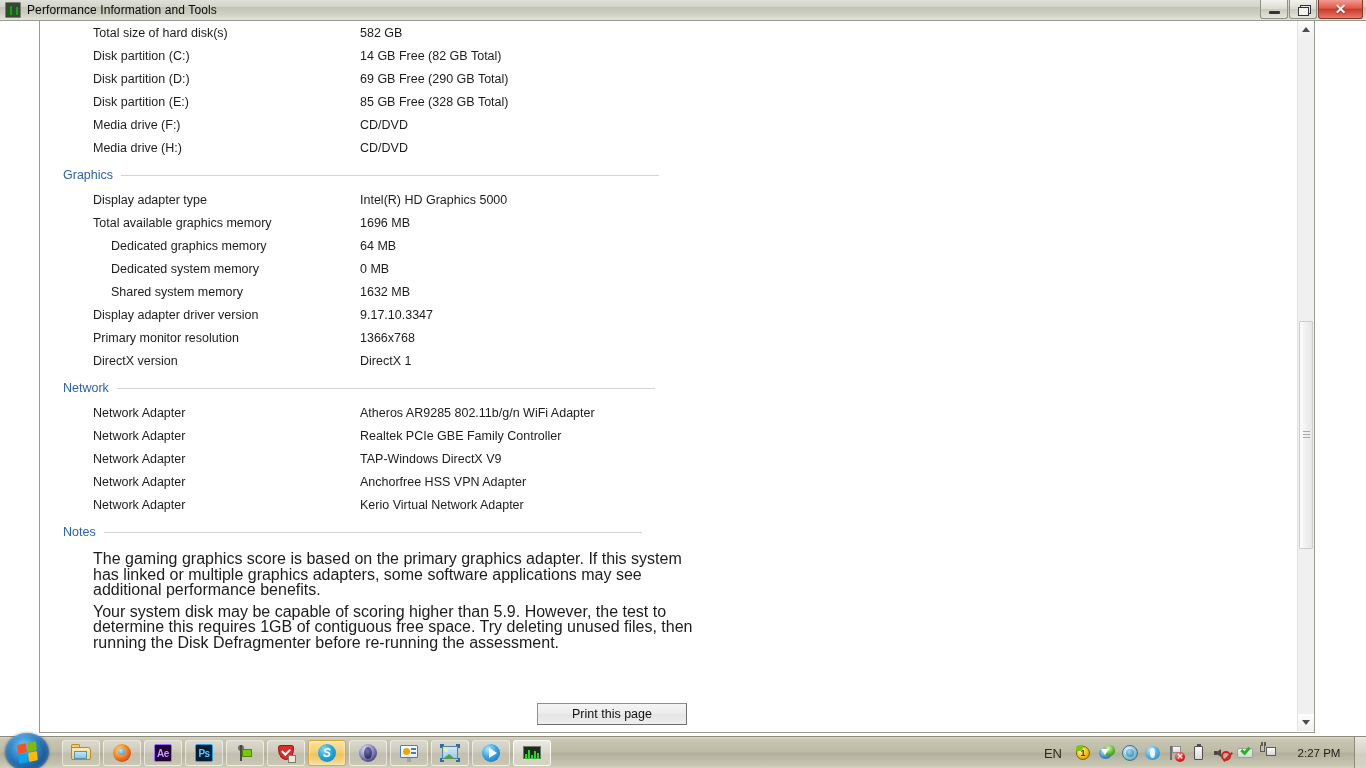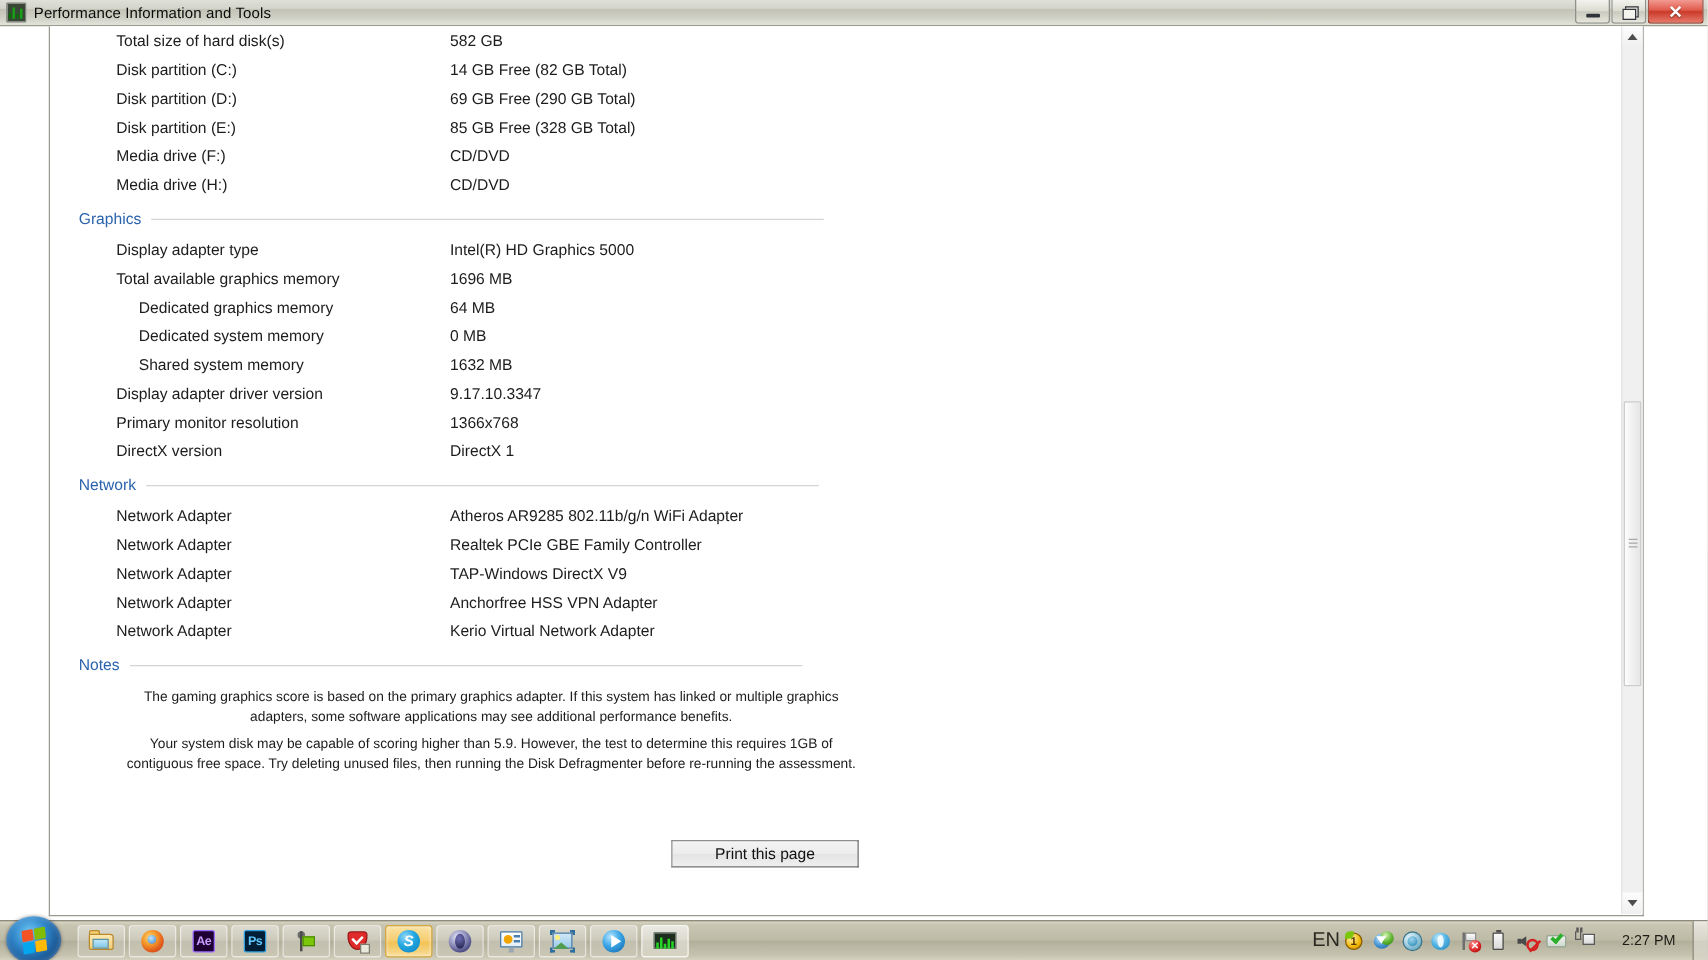--- a/index.html
+++ b/index.html
@@ -188,24 +188,23 @@
     flex: 0 0 auto;
     width: 538px;
     margin-top: 2px;
   }
 
   
   .note-p {
     width: 600px;
     margin-left: 53px;
     margin-top: 6px;
-    font-size: 11px;
+    font-size: 16px;
     color: #1c1c1c;
     line-height: 15.5px;
-    text-align: center;
   }
 
   
   #print-wrap {
     margin-top: 53px;
     padding-left: 497px;
   }
   #print-button {
     width: 150px;
     height: 22px;
@@ -454,23 +453,23 @@
   
   #tray {
     position: absolute;
     right: 0; top: 0;
     height: 32px;
     display: flex;
     align-items: center;
     padding-right: 0;
   }
   #tray-lang {
-    font-size: 16px;
+    font-size: 13px;
     color: #2a2a22;
-    margin-right: 4px;
+    margin-right: 14px;
   }
   .tray-icons { display: flex; align-items: center; gap: 7px; margin-right: 12px; }
   .tray-ic { width: 16px; height: 16px; position: relative; }
 
   .ti-notify .c {
     position:absolute; left:0; top:1px; width:14px; height:14px; border-radius:50%;
     background: radial-gradient(circle at 35% 30%, #fff3a8, #f2b807 60%, #b97d02 100%);
     border:1px solid #8a5d02;
   }
   .ti-notify .n {

